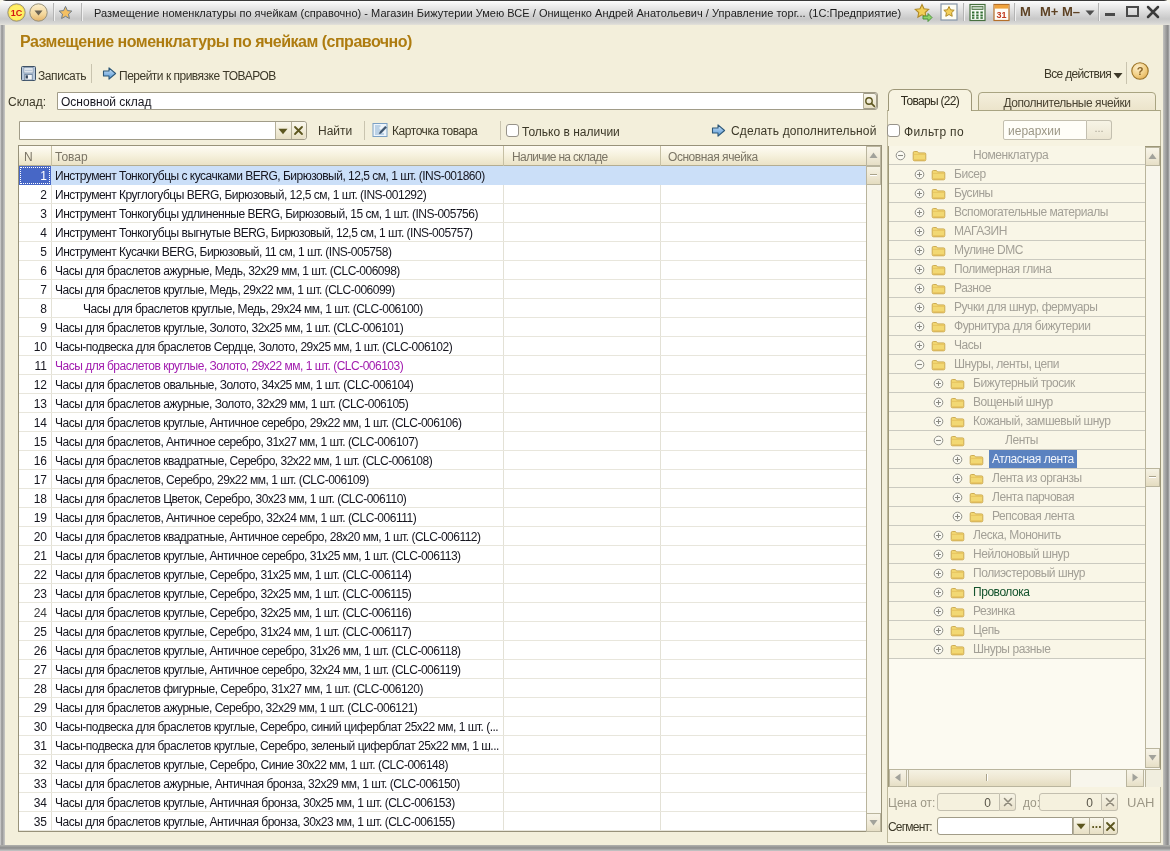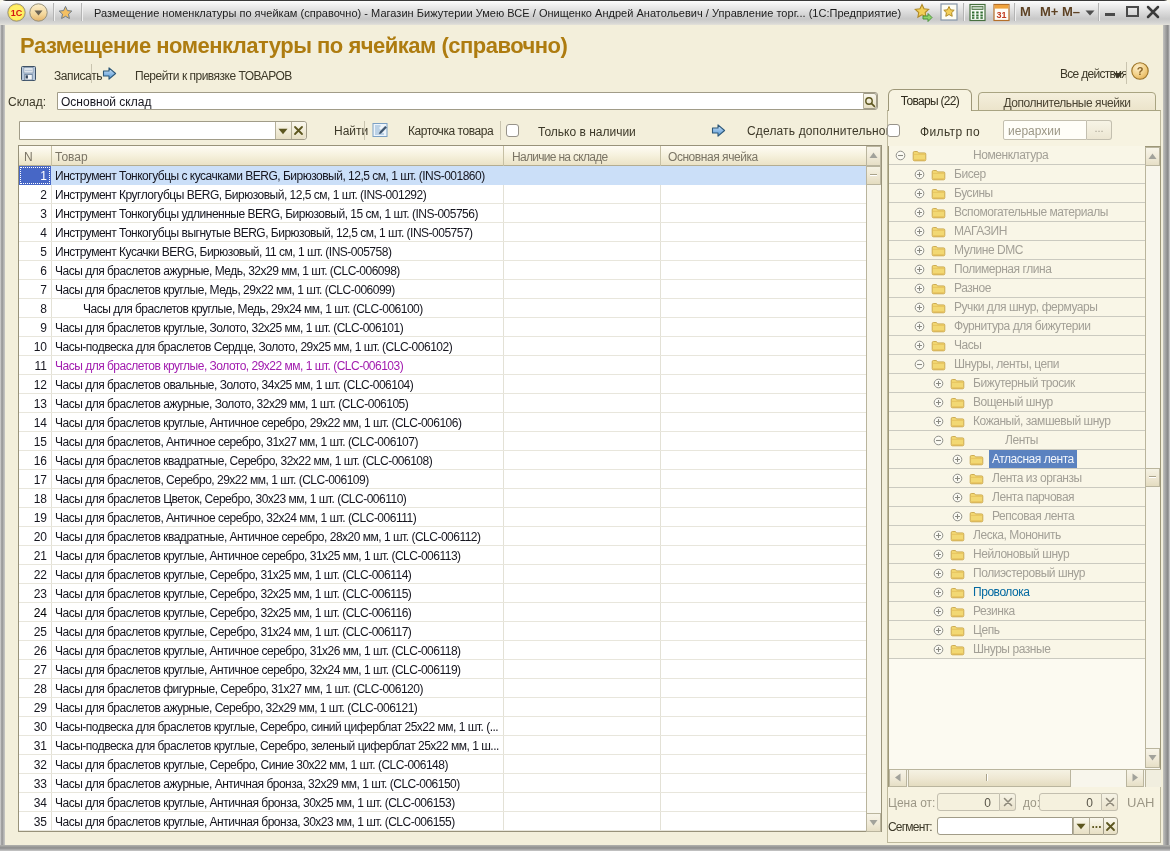--- a/index.html
+++ b/index.html
@@ -6,22 +6,22 @@
 body{font-family:"Liberation Sans",sans-serif;font-size:12px;position:relative;background:#f8f7ec;}
 .tx{letter-spacing:-0.5px;}
 .trx{letter-spacing:-0.45px;}
 .abs{position:absolute;}
 .titlebar{left:0;top:0;width:1170px;height:25px;border-radius:6px 6px 0 0;
  background:linear-gradient(180deg,#3a3a3a 0,#3a3a3a 1px,#fdfdfd 1px,#f0f0f0 5px,#dcdcdc 12px,#c8c8c8 19px,#d6d6d4 23px,#e4e2da 25px);}
 .borderL{left:0;top:25px;width:5px;height:820px;background:linear-gradient(90deg,#d9d9d9 0,#8f8f8f 2px,#aaaaaa 3px,#c9c9c5 5px);}
 .borderR{left:1163px;top:25px;width:7px;height:820px;background:linear-gradient(270deg,#d9d9d9 0,#878787 2px,#9d9d9d 4px,#c2c2be 7px);}
 .borderB{left:0;top:845px;width:1170px;height:6px;background:linear-gradient(180deg,#b2b2ae 0,#8d8d8d 3px,#c9c9c9 6px);}
 .content{left:5px;top:25px;width:1158px;height:820px;background:#f3efdb;}
-.h1{color:#ae7c10;font-size:22px;font-weight:bold;letter-spacing:-0.5px;}
-.lnk{color:#3c3828;margin-left:16px;}
+.h1{color:#ae7c10;font-size:16px;font-weight:bold;letter-spacing:-0.5px;}
+.lnk{color:#3c3828;}
 .sep{width:1px;background:#c9c4af;}
 .inp{background:#fff;border:1px solid #a19c88;}
 .btn{background:linear-gradient(180deg,#faf8ee 0,#f1ecd8 50%,#e7dfc4 100%);border:1px solid #a19c88;}
 .hdrtxt{color:#7b7566;}
 .cb{width:13px;height:13px;background:#fff;border:1px solid #97938a;border-radius:3px;position:absolute;}
 .gray{color:#9c9786;}
 svg{display:block;}
 </style></head><body>
 
 <div class="abs titlebar"></div>
@@ -248,21 +248,21 @@
 <div class="abs" style="left:19px;top:564px;width:847px;height:1px;background:#e8e6dc;"></div>
 <div class="abs" style="left:19px;top:549px;width:28px;text-align:right;color:#15151e;">21</div>
 <div class="abs tx" style="left:55px;top:549px;color:#15151e;">Часы для браслетов круглые, Античное серебро, 31х25 мм, 1 шт. (CLC-006113)</div>
 <div class="abs" style="left:19px;top:583px;width:847px;height:1px;background:#e8e6dc;"></div>
 <div class="abs" style="left:19px;top:568px;width:28px;text-align:right;color:#15151e;">22</div>
 <div class="abs tx" style="left:55px;top:568px;color:#15151e;">Часы для браслетов круглые, Серебро, 31х25 мм, 1 шт. (CLC-006114)</div>
 <div class="abs" style="left:19px;top:602px;width:847px;height:1px;background:#e8e6dc;"></div>
 <div class="abs" style="left:19px;top:587px;width:28px;text-align:right;color:#15151e;">23</div>
 <div class="abs tx" style="left:55px;top:587px;color:#15151e;">Часы для браслетов круглые, Серебро, 32х25 мм, 1 шт. (CLC-006115)</div>
 <div class="abs" style="left:19px;top:621px;width:847px;height:1px;background:#e8e6dc;"></div>
-<div class="abs" style="left:19px;top:606px;width:28px;text-align:right;color:#000000;">24</div>
+<div class="abs" style="left:19px;top:606px;width:28px;text-align:right;color:#404040;">24</div>
 <div class="abs tx" style="left:55px;top:606px;color:#15151e;">Часы для браслетов круглые, Серебро, 32х25 мм, 1 шт. (CLC-006116)</div>
 <div class="abs" style="left:19px;top:640px;width:847px;height:1px;background:#e8e6dc;"></div>
 <div class="abs" style="left:19px;top:625px;width:28px;text-align:right;color:#15151e;">25</div>
 <div class="abs tx" style="left:55px;top:625px;color:#15151e;">Часы для браслетов круглые, Серебро, 31х24 мм, 1 шт. (CLC-006117)</div>
 <div class="abs" style="left:19px;top:659px;width:847px;height:1px;background:#e8e6dc;"></div>
 <div class="abs" style="left:19px;top:644px;width:28px;text-align:right;color:#15151e;">26</div>
 <div class="abs tx" style="left:55px;top:644px;color:#15151e;">Часы для браслетов круглые, Античное серебро, 31х26 мм, 1 шт. (CLC-006118)</div>
 <div class="abs" style="left:19px;top:678px;width:847px;height:1px;background:#e8e6dc;"></div>
 <div class="abs" style="left:19px;top:663px;width:28px;text-align:right;color:#15151e;">27</div>
 <div class="abs tx" style="left:55px;top:663px;color:#15151e;">Часы для браслетов круглые, Античное серебро, 32х24 мм, 1 шт. (CLC-006119)</div>
@@ -587,21 +587,21 @@
 <div class="abs" style="left:889px;top:583px;width:256px;height:18px;background:#f9f6e7;"></div>
 <svg class="abs" style="left:931px;top:585px" width="15" height="15" viewBox="0 0 15 15">
     <circle cx="7.5" cy="7.5" r="4.3" fill="#fdfcf5" stroke="#90908a" stroke-width="1"></circle>
     <path d="M5 7.5 H10 M7.5 5 V10" stroke="#8a8a82" stroke-width="1.1"></path>
   </svg>
 <svg class="abs" style="left:950px;top:586px" width="15" height="13" viewBox="0 0 15 13">
     <path d="M1.2 3.8 Q1.2 2.5 2.4 2.5 L5.4 2.5 L6.5 3.9 L12.6 3.9 Q13.8 3.9 13.8 5.1 L13.8 10.6 Q13.8 11.8 12.6 11.8 L2.4 11.8 Q1.2 11.8 1.2 10.6 Z" fill="#f2d873" stroke="#c8a54a" stroke-width="0.9"></path>
     <path d="M1.8 5.4 L13.2 5.4" stroke="#e6c05c" stroke-width="0.8"></path>
     <path d="M2 10.9 L13 10.9" stroke="#e0b24e" stroke-width="0.7"></path>
   </svg>
-<div class="abs trx" style="left:973px;top:585px;color:#0369a1;">Проволока</div>
+<div class="abs trx" style="left:973px;top:585px;color:#14532d;">Проволока</div>
 <div class="abs" style="left:889px;top:620px;width:256px;height:1px;background:#cbcac0;"></div>
 <div class="abs" style="left:889px;top:602px;width:256px;height:18px;background:#f9f6e7;"></div>
 <svg class="abs" style="left:931px;top:604px" width="15" height="15" viewBox="0 0 15 15">
     <circle cx="7.5" cy="7.5" r="4.3" fill="#fdfcf5" stroke="#90908a" stroke-width="1"></circle>
     <path d="M5 7.5 H10 M7.5 5 V10" stroke="#8a8a82" stroke-width="1.1"></path>
   </svg>
 <svg class="abs" style="left:950px;top:605px" width="15" height="13" viewBox="0 0 15 13">
     <path d="M1.2 3.8 Q1.2 2.5 2.4 2.5 L5.4 2.5 L6.5 3.9 L12.6 3.9 Q13.8 3.9 13.8 5.1 L13.8 10.6 Q13.8 11.8 12.6 11.8 L2.4 11.8 Q1.2 11.8 1.2 10.6 Z" fill="#f2d873" stroke="#c8a54a" stroke-width="0.9"></path>
     <path d="M1.8 5.4 L13.2 5.4" stroke="#e6c05c" stroke-width="0.8"></path>
     <path d="M2 10.9 L13 10.9" stroke="#e0b24e" stroke-width="0.7"></path>

